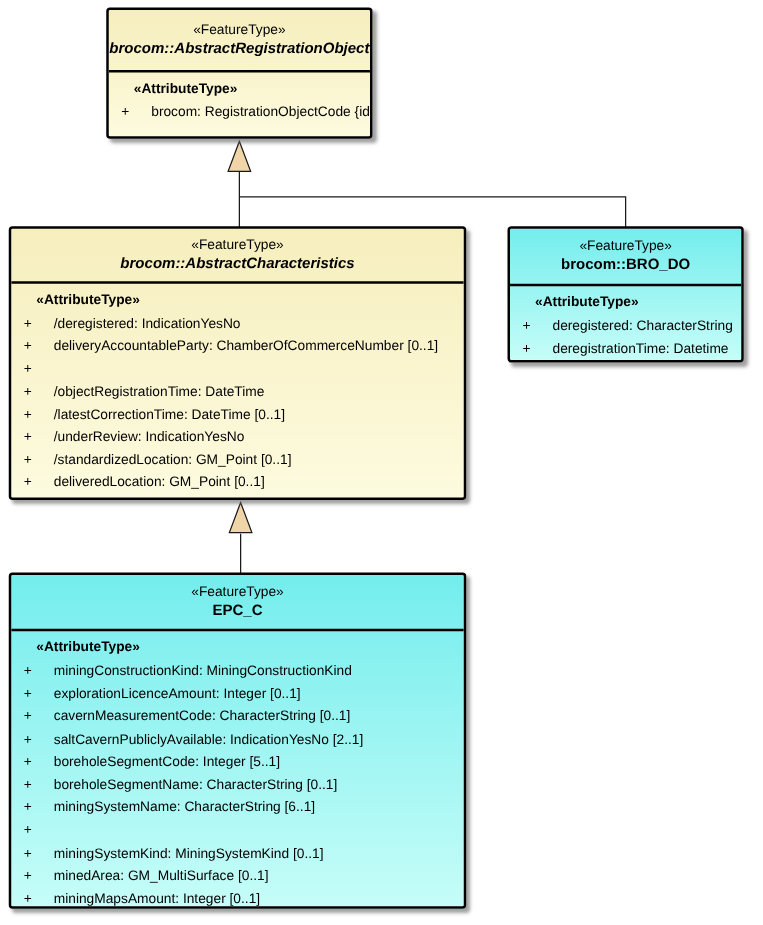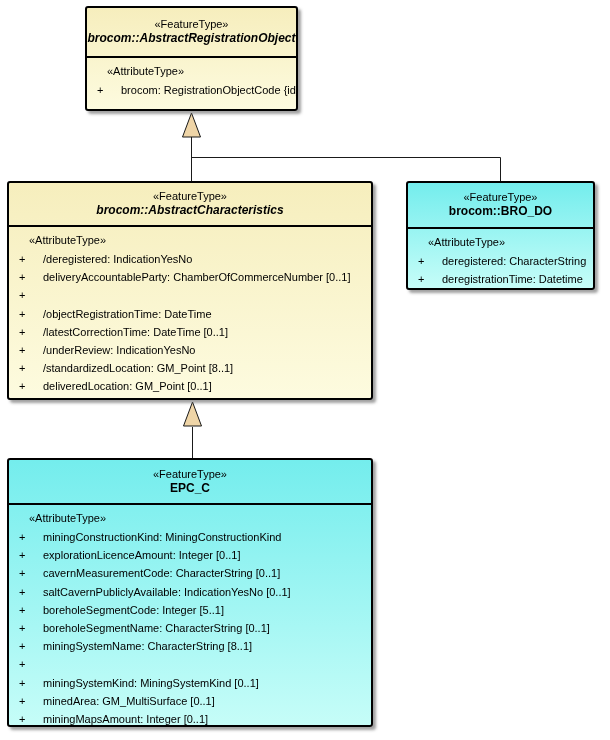--- a/index.html
+++ b/index.html
@@ -21,21 +21,21 @@
   .cls-header {
     box-sizing:border-box; border-bottom:2px solid #000000;
     display:flex; flex-direction:column; align-items:center; justify-content:center;
     line-height:1.3;
   }
   .stereotype { font-size:11px; }
   .cls-name  { font-size:12px; font-weight:bold; }
   .abstract  { font-style:italic; }
 
   .attrs { padding:4px 4px 0 8px; font-size:11px; }
-  .attr-stereotype { padding-left:12px; line-height:19px; }
+  .attr-stereotype { padding-left:12px; line-height:19px;font-weight:bold; }
   .attr-list { list-style:none; margin:0; padding:0; }
   .attr-row { display:flex; line-height:18.2px; white-space:nowrap; }
   .vis { flex:none; width:24px; padding-left:2px; }
 
   
   #box-aro  { left:85px;  top:6px;   width:213px; height:105px; }
   #box-aro .cls-header { height:50px; }
   #box-ac   { left:7px;   top:181px; width:366px; height:219px; }
   #box-ac .cls-header { height:44px; }
   #box-brodo{ left:406px; top:181px; width:189px; height:109px; }
@@ -102,21 +102,21 @@
           <li class="attr-row">
           <span class="vis">+</span>
           <span>/latestCorrectionTime: DateTime [0..1]</span>
         </li>
           <li class="attr-row">
           <span class="vis">+</span>
           <span>/underReview: IndicationYesNo</span>
         </li>
           <li class="attr-row">
           <span class="vis">+</span>
-          <span>/standardizedLocation: GM_Point [8..1]</span>
+          <span>/standardizedLocation: GM_Point [0..1]</span>
         </li>
           <li class="attr-row">
           <span class="vis">+</span>
           <span>deliveredLocation: GM_Point [0..1]</span>
         </li>
         </ul>
     </div>
   </div>
 
   <div id="box-brodo" class="uml-class fill-cyan">
@@ -154,33 +154,33 @@
           <li class="attr-row">
           <span class="vis">+</span>
           <span>explorationLicenceAmount: Integer [0..1]</span>
         </li>
           <li class="attr-row">
           <span class="vis">+</span>
           <span>cavernMeasurementCode: CharacterString [0..1]</span>
         </li>
           <li class="attr-row">
           <span class="vis">+</span>
-          <span>saltCavernPubliclyAvailable: IndicationYesNo [0..1]</span>
+          <span>saltCavernPubliclyAvailable: IndicationYesNo [2..1]</span>
         </li>
           <li class="attr-row">
           <span class="vis">+</span>
           <span>boreholeSegmentCode: Integer [5..1]</span>
         </li>
           <li class="attr-row">
           <span class="vis">+</span>
           <span>boreholeSegmentName: CharacterString [0..1]</span>
         </li>
           <li class="attr-row">
           <span class="vis">+</span>
-          <span>miningSystemName: CharacterString [8..1]</span>
+          <span>miningSystemName: CharacterString [6..1]</span>
         </li>
           <li class="attr-row">
           <span class="vis">+</span>
         </li>
           <li class="attr-row">
           <span class="vis">+</span>
           <span>miningSystemKind: MiningSystemKind [0..1]</span>
         </li>
           <li class="attr-row">
           <span class="vis">+</span>

